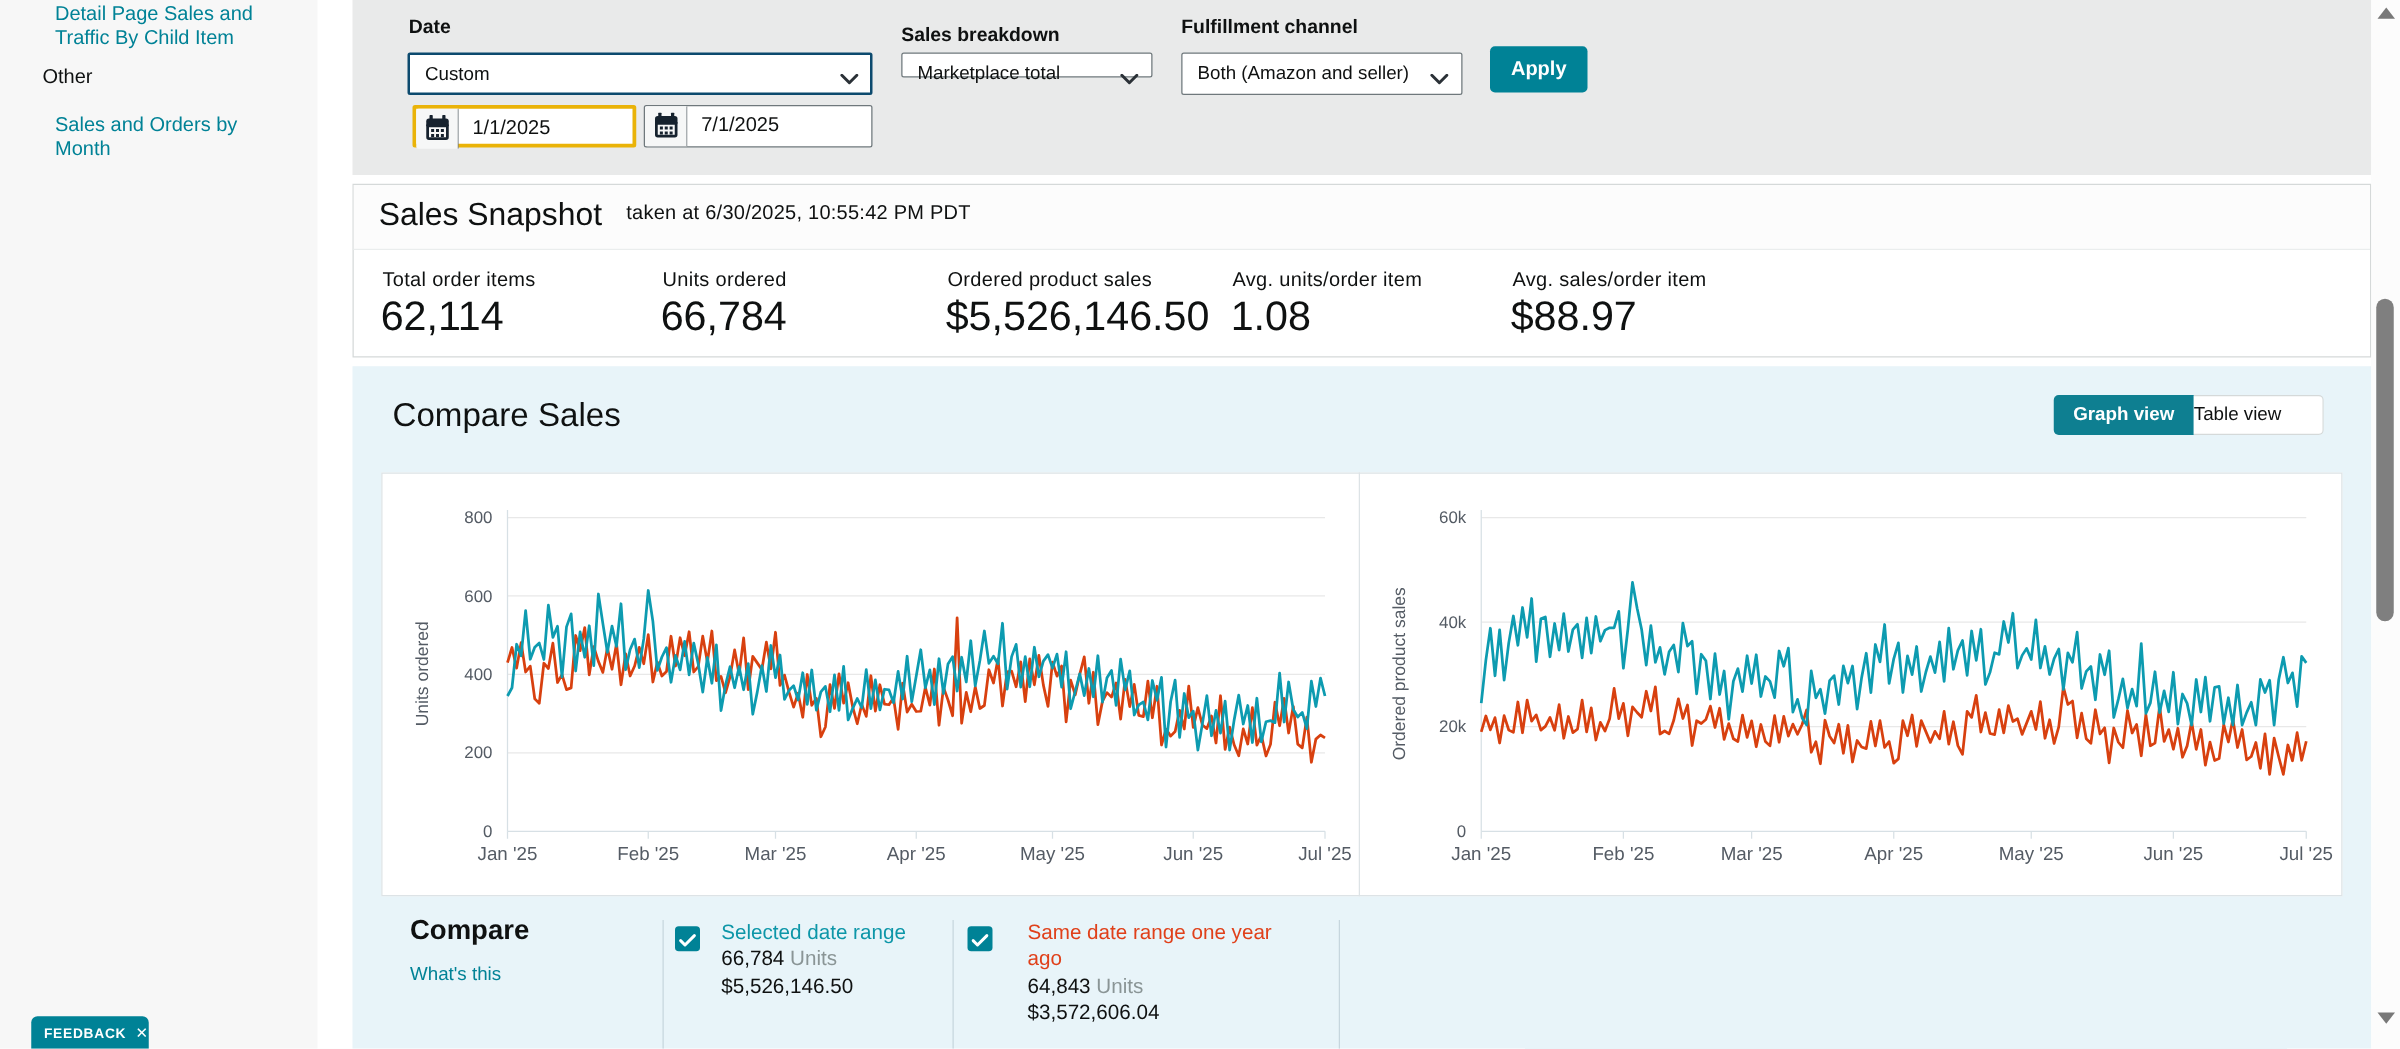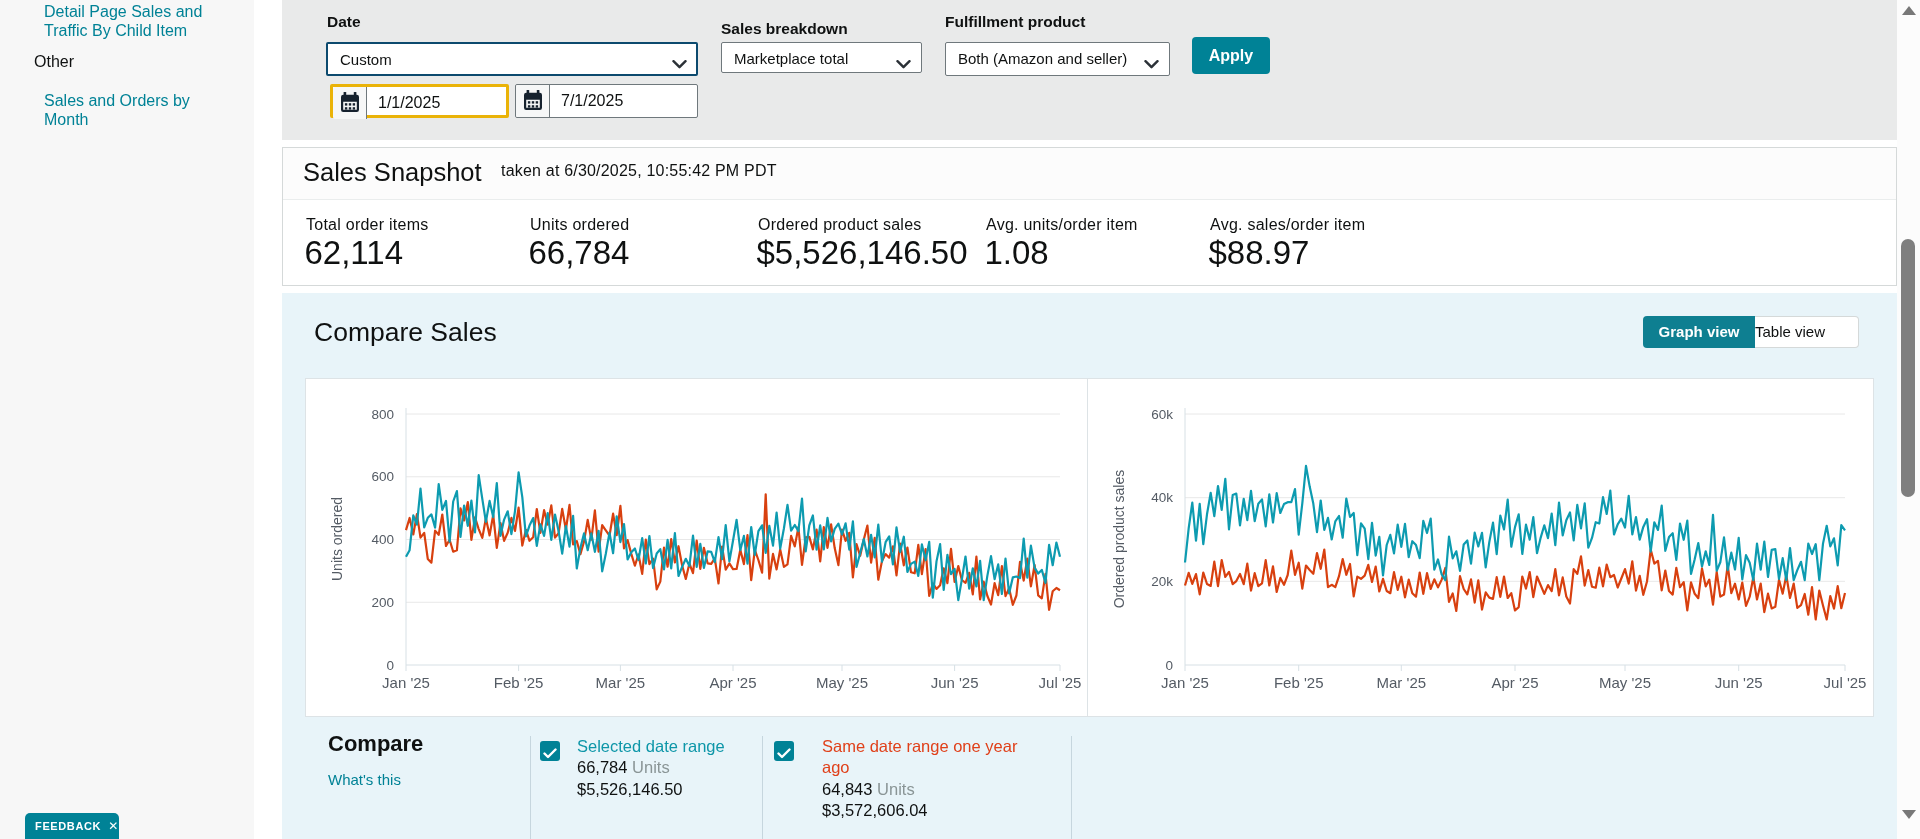--- a/index.html
+++ b/index.html
@@ -52,26 +52,26 @@
           <rect x="12.7" y="11.2" width="2.4" height="2.4"></rect>
           <rect x="4.9" y="15.2" width="2.4" height="2.4"></rect>
           <rect x="8.8" y="15.2" width="2.4" height="2.4"></rect>
           <rect x="12.7" y="15.2" width="2.4" height="2.4"></rect>
         </g>
       </svg></div>
  <div class="abs" style="left:45px;top:0;font-size:16px;line-height:32px">7/1/2025</div>
 </div>
 
 <div class="abs" style="left:721px;top:20px;font-size:15.5px;font-weight:bold">Sales breakdown</div>
-<div class="abs" style="left:721px;top:42px;width:201px;height:31px;background:#fff;border:1px solid #6f787c;border-radius:2px;font-size:15px;line-height:32px;padding-left:12px">Marketplace total</div>
+<div class="abs" style="left:721px;top:42px;width:201px;height:20px;background:#fff;border:1px solid #6f787c;border-radius:2px;font-size:15px;line-height:32px;padding-left:12px">Marketplace total</div>
 <div class="abs" style="left:896px;top:55px"><svg width="15" height="9" viewBox="0 0 15 9">
       <path d="M1.5 1.2 L7.5 7.2 L13.5 1.2" fill="none" stroke="#2b3137" stroke-width="2.4" stroke-linecap="round" stroke-linejoin="round"></path>
     </svg></div>
 
-<div class="abs" style="left:945px;top:13px;font-size:15.5px;font-weight:bold">Fulfillment product</div>
+<div class="abs" style="left:945px;top:13px;font-size:15.5px;font-weight:bold">Fulfillment channel</div>
 <div class="abs" style="left:945px;top:42px;width:225px;height:34px;background:#fff;border:1px solid #6f787c;border-radius:2px;font-size:15px;line-height:32px;padding-left:12px">Both (Amazon and seller)</div>
 <div class="abs" style="left:1144px;top:55px"><svg width="15" height="9" viewBox="0 0 15 9">
       <path d="M1.5 1.2 L7.5 7.2 L13.5 1.2" fill="none" stroke="#2b3137" stroke-width="2.4" stroke-linecap="round" stroke-linejoin="round"></path>
     </svg></div>
 
 <div class="abs" style="left:1192px;top:37px;width:78px;height:37px;background:#008296;border-radius:4px;color:#fff;font-size:16px;font-weight:bold;text-align:center;line-height:37px">Apply</div>
 
 <div class="abs" style="left:282px;top:147px;width:1615px;height:139px;background:#fff;border:1px solid #d5d9d9">
  <div class="abs" style="left:0;top:0;width:1613px;height:52px;background:#fcfcfc;border-bottom:1px solid #eaeded"></div>
  <div class="abs" style="left:20px;top:10px;font-size:25.5px;color:#0f1111">Sales Snapshot</div>

